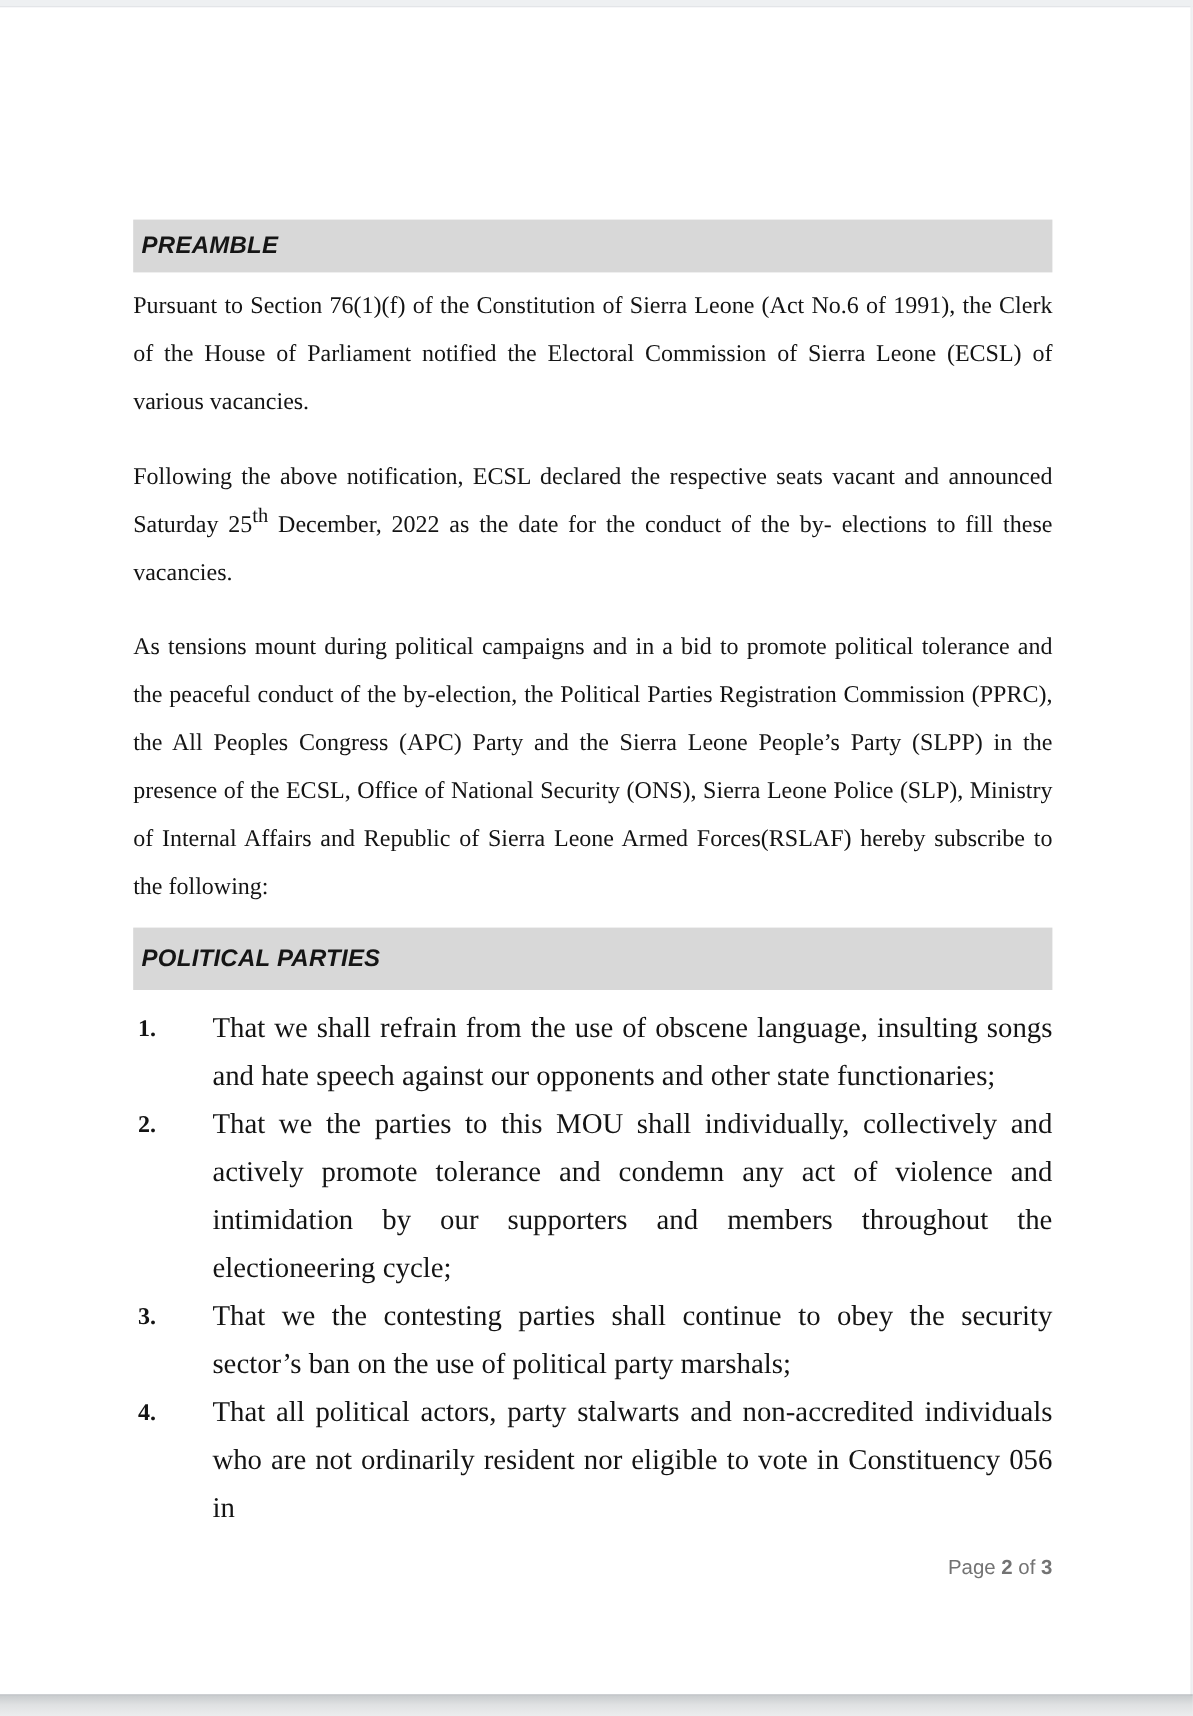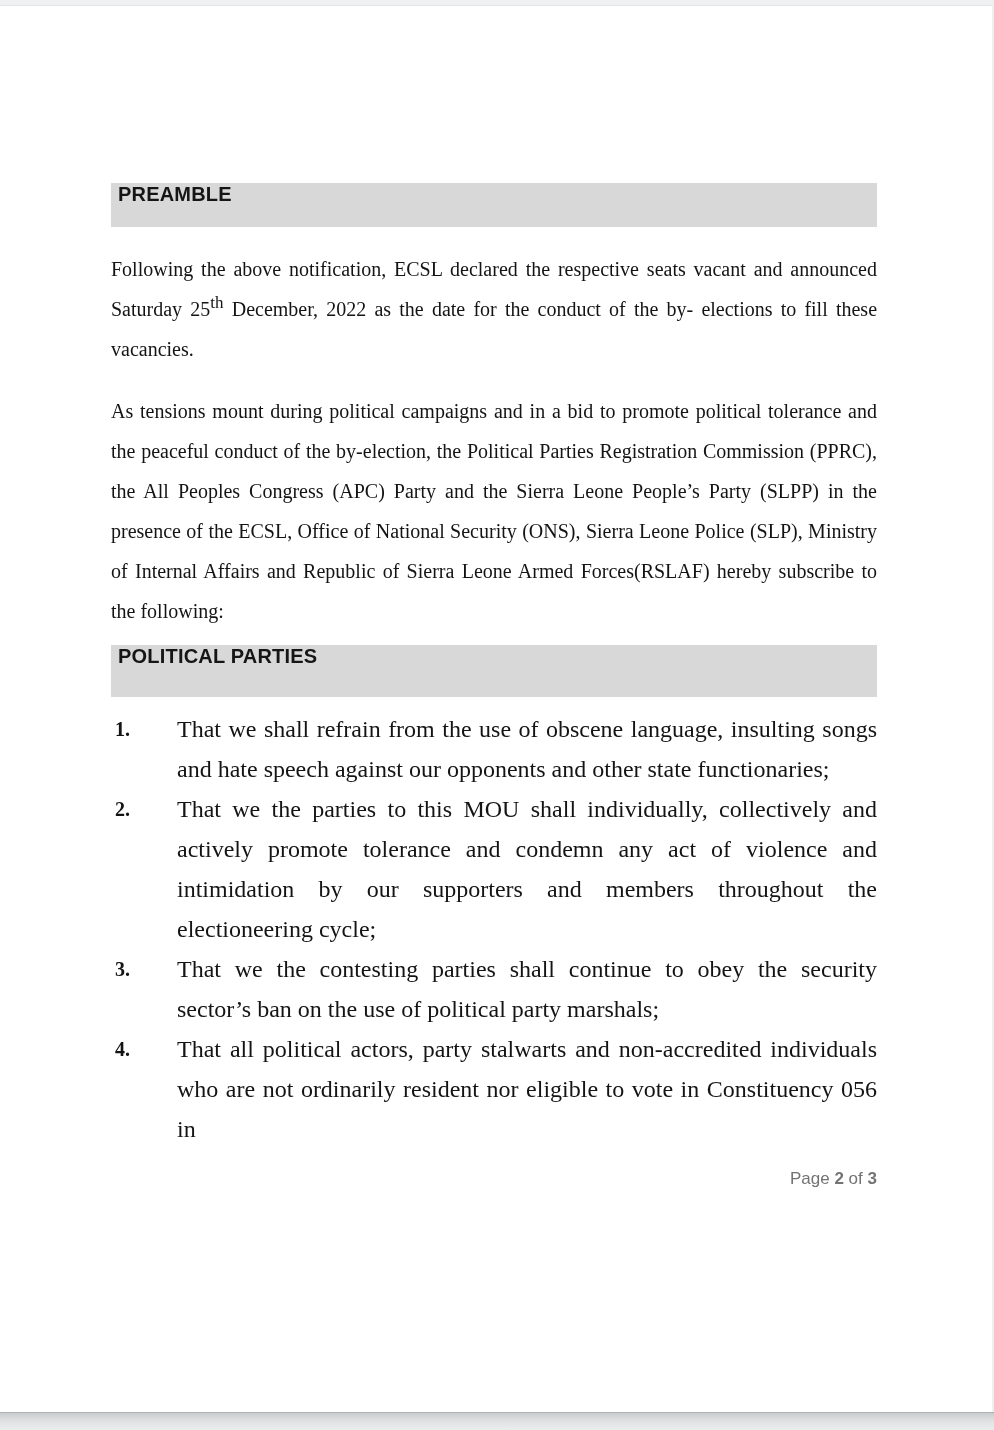--- a/index.html
+++ b/index.html
@@ -33,28 +33,29 @@
   }
   .content {
     position: absolute;
     top: 183px;
     left: 111px;
     width: 766px;
   }
   .section-bar {
     background: #d8d8d8;
     display: flex;
-    align-items: flex-start;
+    align-items: center;
     padding-left: 7px;
     box-sizing: border-box;
     font-family: "Liberation Sans", sans-serif;
     font-weight: bold;
     font-size: 20px;
     color: #151515;
     letter-spacing: 0.2px;
+    font-style: italic;
   }
   .bar-preamble { height: 44px; }
   .bar-political { height: 52px; margin-top: 14px; }
   .para {
     font-size: 20px;
     line-height: 40px;
     text-align: justify;
     color: #141414;
     margin: 22px 0 0 0;
   }
@@ -101,20 +102,21 @@
 
 <div class="page-top-edge"></div>
 <div class="page-right-edge"></div>
 
 <div class="content">
 
   <div class="section-bar bar-preamble">
     <span>PREAMBLE</span>
   </div>
 
+  <p class="para first">Pursuant to Section 76(1)(f) of the Constitution of Sierra Leone (Act No.6 of 1991), the Clerk of the House of Parliament notified the Electoral Commission of Sierra Leone (ECSL) of various vacancies.</p>
 
   <p class="para"><span>Following the above notification, ECSL declared the respective seats vacant and announced Saturday 25</span><sup>th</sup><span> December, 2022 as the date for the conduct of the by- elections to fill these vacancies.</span></p>
 
   <p class="para">As tensions mount during political campaigns and in a bid to promote political tolerance and the peaceful conduct of the by-election, the Political Parties Registration Commission (PPRC), the All Peoples Congress (APC) Party and the Sierra Leone People’s Party (SLPP) in the presence of the ECSL, Office of National Security (ONS), Sierra Leone Police (SLP), Ministry of Internal Affairs and Republic of Sierra Leone Armed Forces(RSLAF) hereby subscribe to the following:</p>
 
   <div class="section-bar bar-political">
     <span>POLITICAL PARTIES</span>
   </div>
 
   <div class="num-list">

